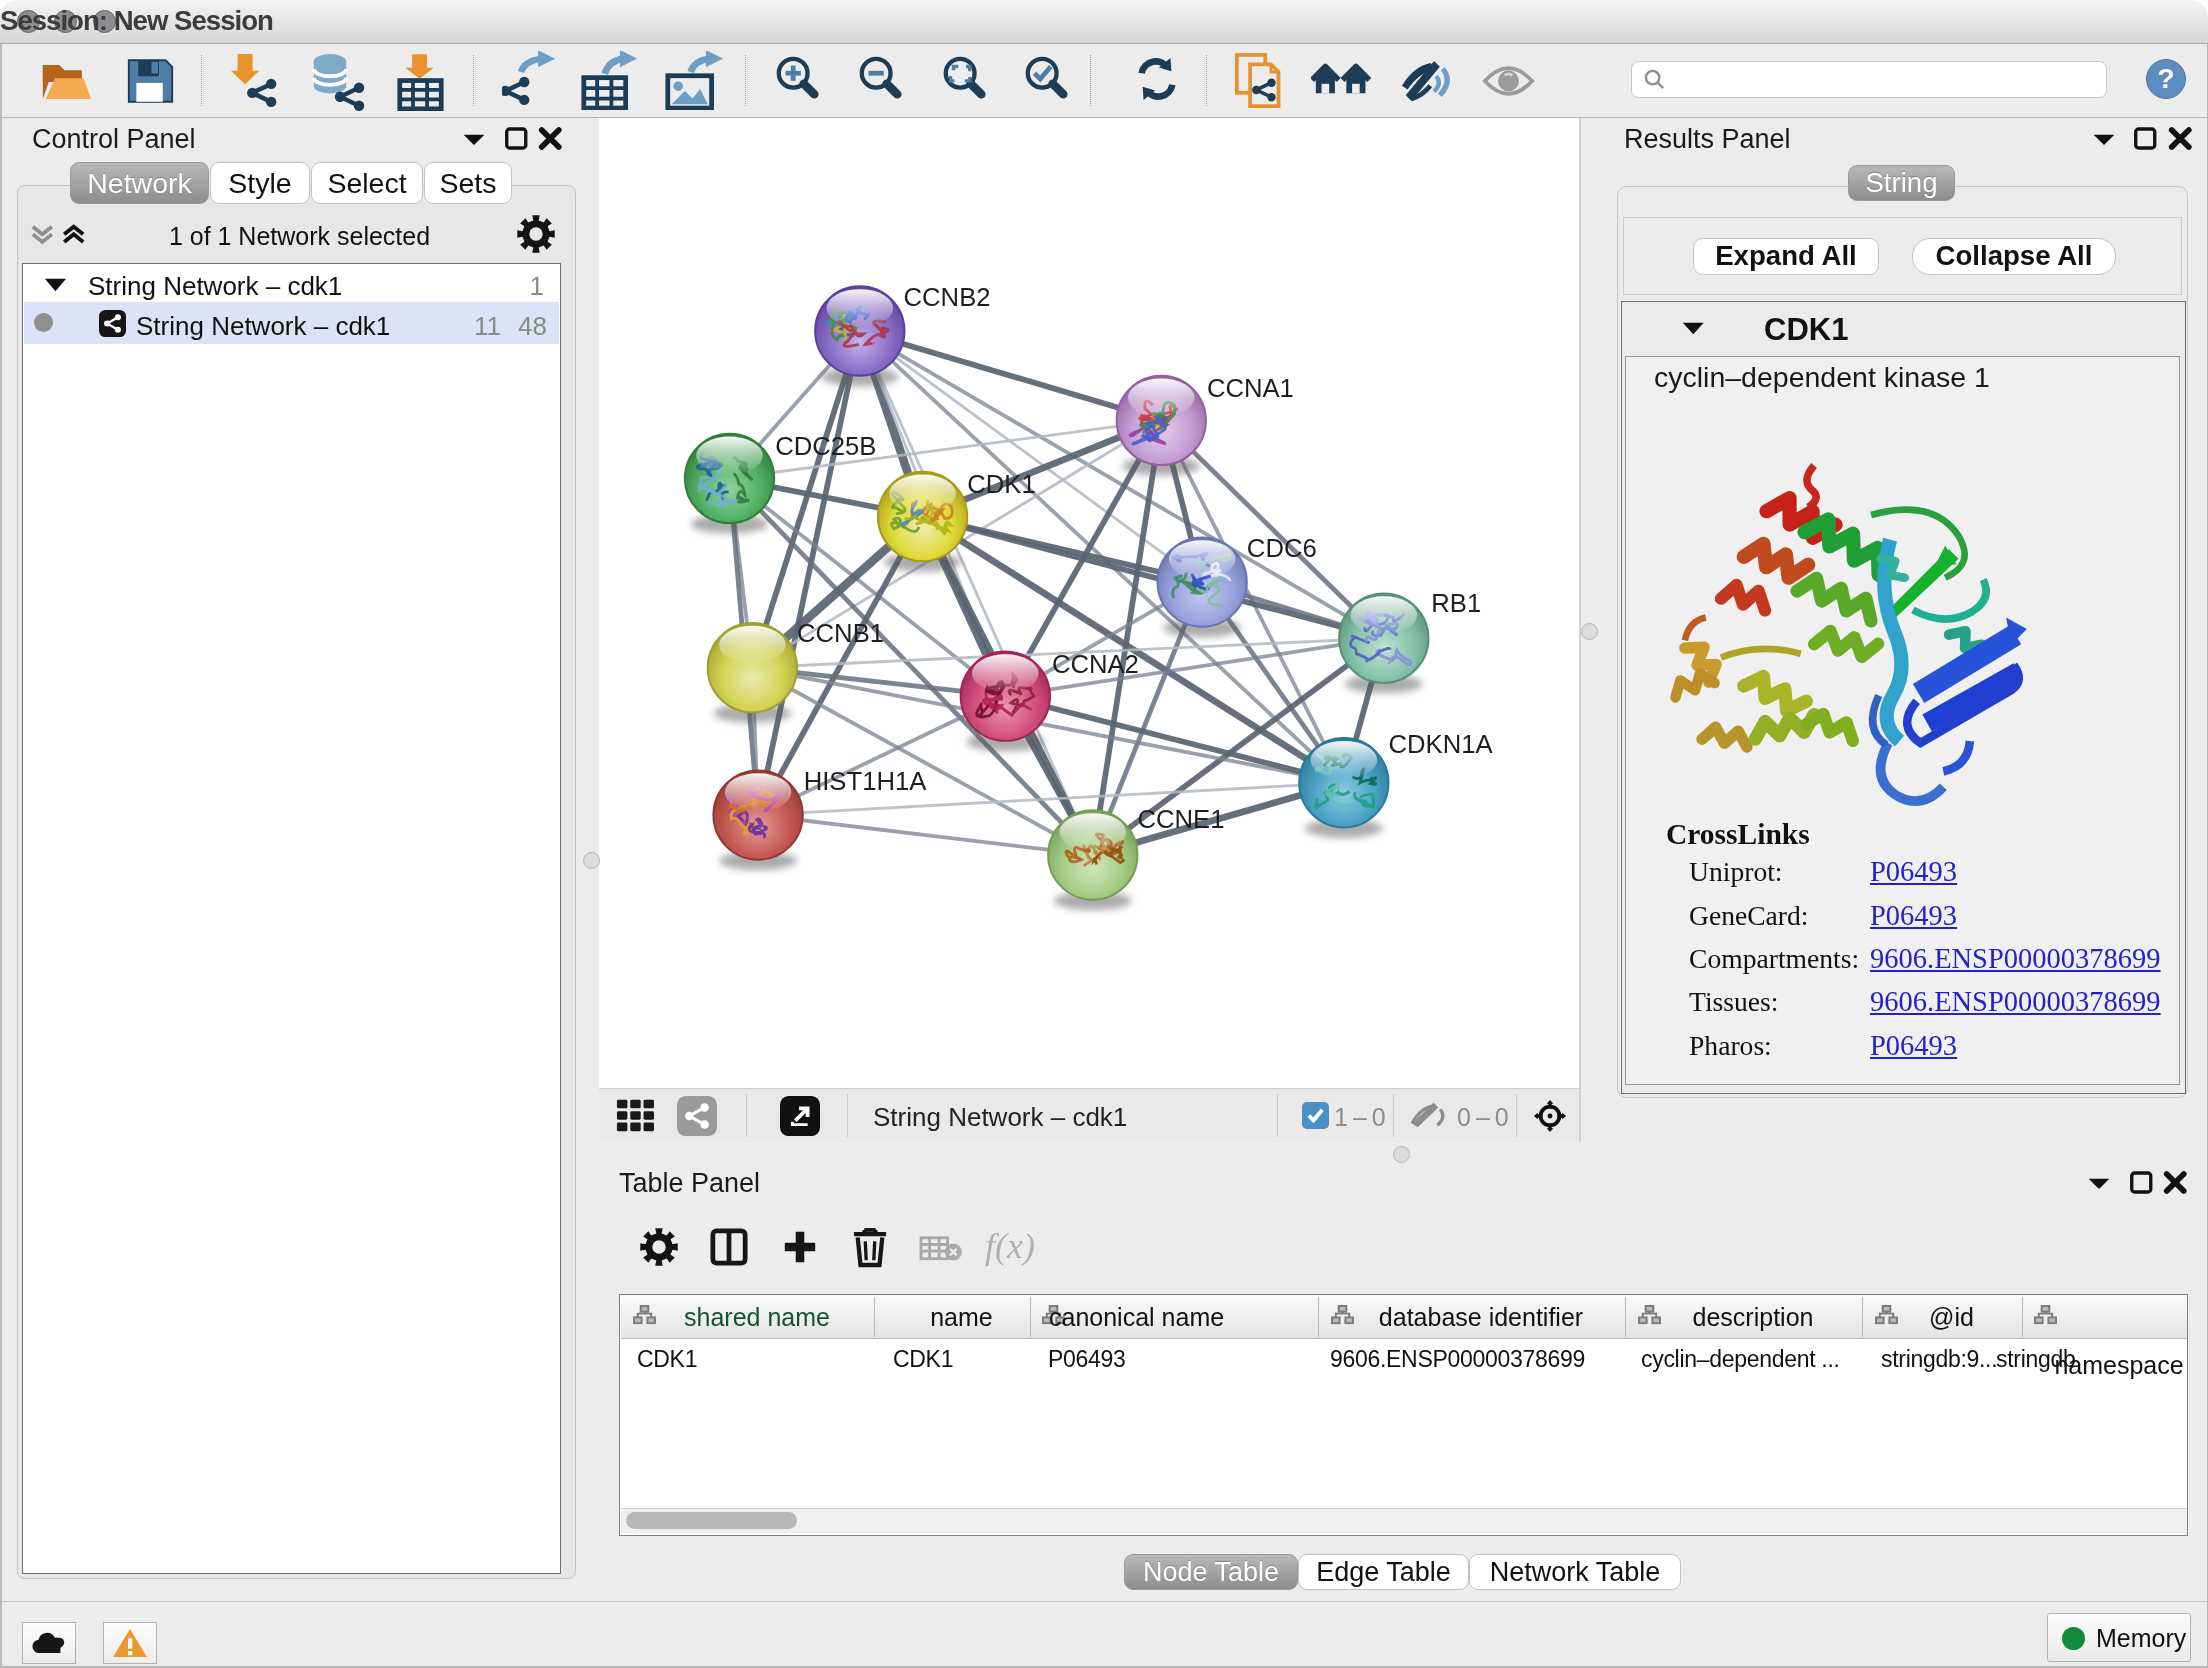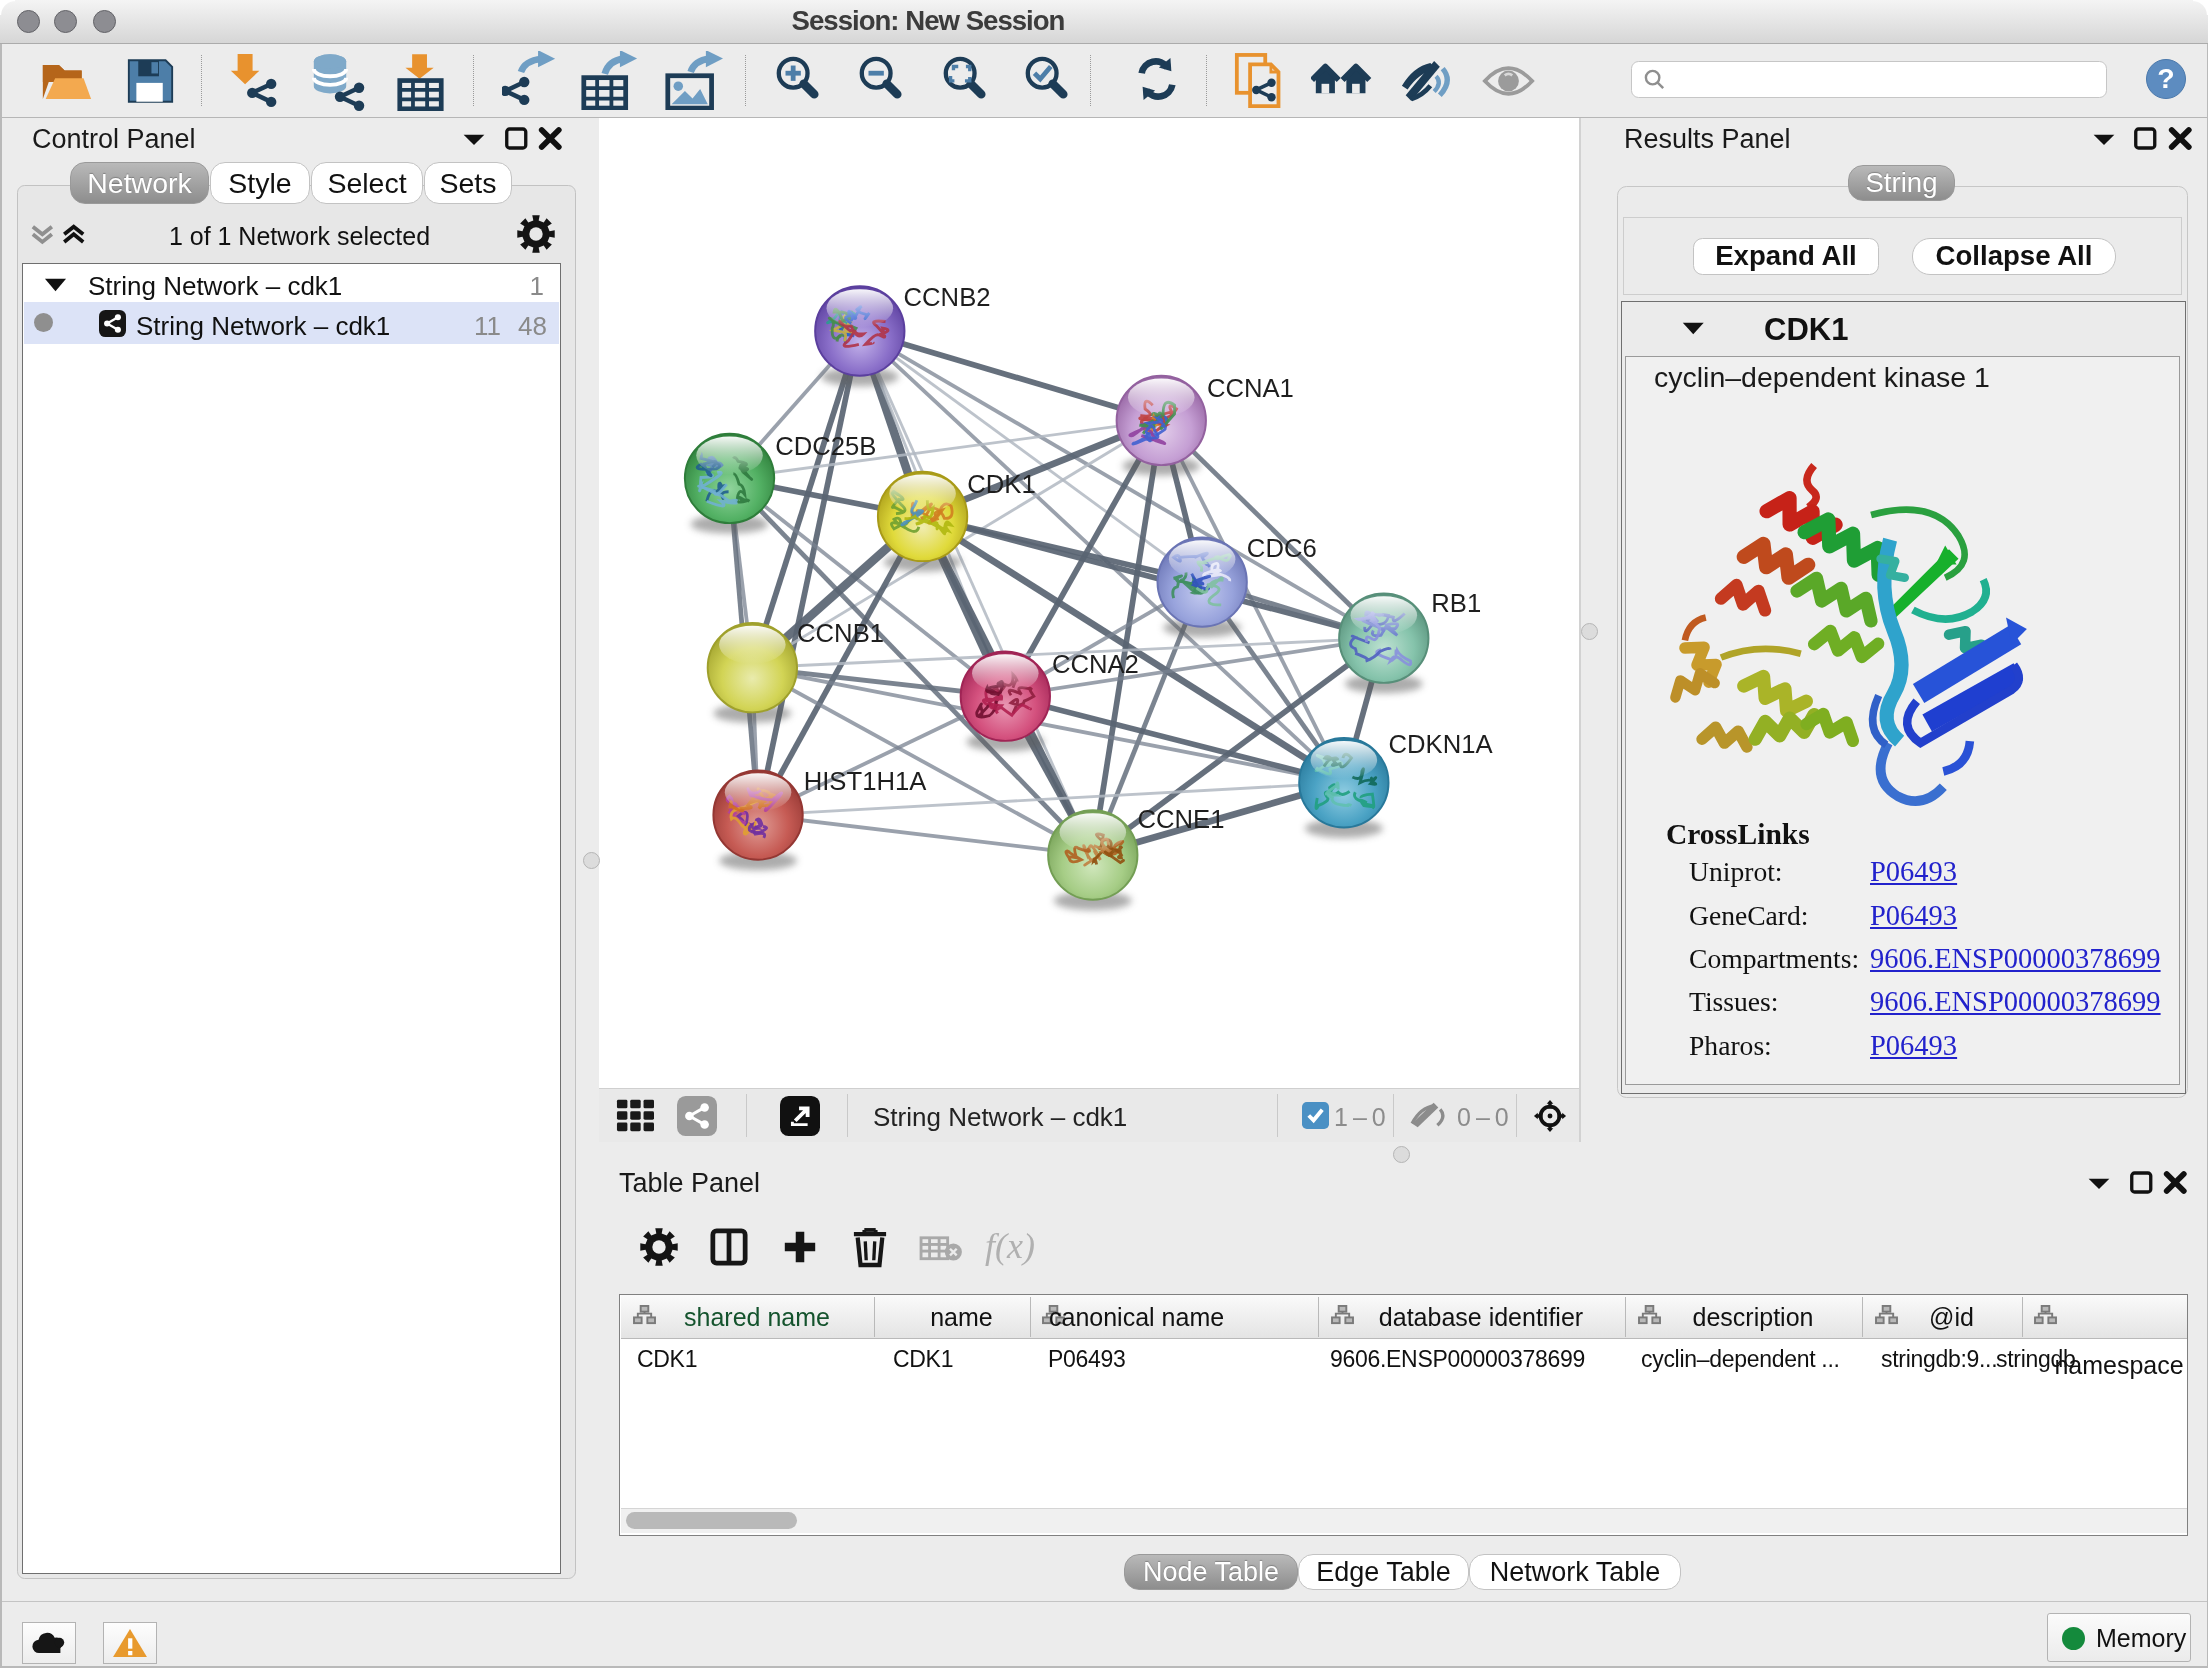--- a/index.html
+++ b/index.html
@@ -1,27 +1,27 @@
 <!DOCTYPE html>
 <html style="font-size:15px"><head><meta charset="utf-8"><style>
 *{margin:0;padding:0;box-sizing:border-box}
 html,body{width:2208px;height:1668px;overflow:hidden}
 body{font-family:"Liberation Sans",sans-serif;background:#ececec;position:relative}
 .abs{position:absolute}
 .panel-title{font-size:27px;color:#1a1a1a}
-.tab{position:absolute;border:1px solid #c3c3c3;border-radius:15px;display:flex;align-items:center;justify-content:center;font-size:28.5px;color:#111;background:#fff}
+.tab{position:absolute;border:1px solid #c3c3c3;border-radius:9px;display:flex;align-items:center;justify-content:center;font-size:28.5px;color:#111;background:#fff}
 .tab.sel{background:linear-gradient(#b9b9b9,#8d8d8d);color:#fff;border-color:#9a9a9a;text-shadow:0 -1px 1px rgba(0,0,0,0.25)}
 .vsep{position:absolute;width:0;border-left:1.9px dotted #9a9a9a}
 </style></head><body>
 
 <div class="abs" style="left:0;top:0;width:2208px;height:44px;background:linear-gradient(#f4f4f4,#d6d6d6);border-bottom:1.9px solid #ababab;border-radius:9.5px 9.5px 0 0"></div>
 <div class="abs" style="left:17px;top:9.5px;width:23px;height:23px;border-radius:50%;background:#8d8d92;border:1.9px solid #636368"></div>
 <div class="abs" style="left:54px;top:9.5px;width:23px;height:23px;border-radius:50%;background:#8d8d92;border:1.9px solid #636368"></div>
 <div class="abs" style="left:93px;top:9.5px;width:23px;height:23px;border-radius:50%;background:#8d8d92;border:1.9px solid #636368"></div>
-<div class="abs" style="left:0;top:4.8px;width:1856px;text-align:center;font-size:27.6px;font-weight:bold;color:#3c3c3c;letter-spacing:-1px">Session: New Session</div>
+<div class="abs" style="left:0;top:4.8px;width:1856px;text-align:left;font-size:27.6px;font-weight:bold;color:#3c3c3c;letter-spacing:-1px">Session: New Session</div>
 <div class="vsep" style="left:201px;top:55px;height:51px"></div>
 <div class="vsep" style="left:473px;top:55px;height:51px"></div>
 <div class="vsep" style="left:745px;top:55px;height:51px"></div>
 <div class="vsep" style="left:1090px;top:55px;height:51px"></div>
 <div class="vsep" style="left:1206px;top:55px;height:51px"></div>
 <svg class="abs" style="left:40px;top:57px" width="53" height="48" viewBox="0 0 56 50">
 <path d="M3 8 L20 8 L26 14 L44 14 L44 26 L3 26 Z" fill="#b5651a"></path>
 <path d="M3 8 L3 44 L10 24 L44 24 L44 14 L26 14 L20 8 Z" fill="#b5651a"></path>
 <path d="M16 22 L46 22 L54 44 L6 44 Z" fill="#f3a94f"></path>
 </svg>

